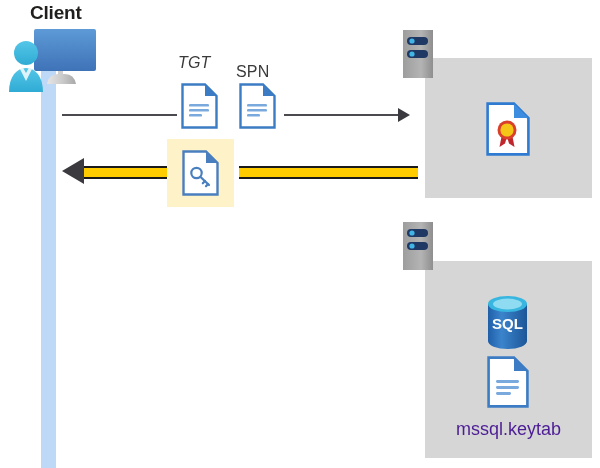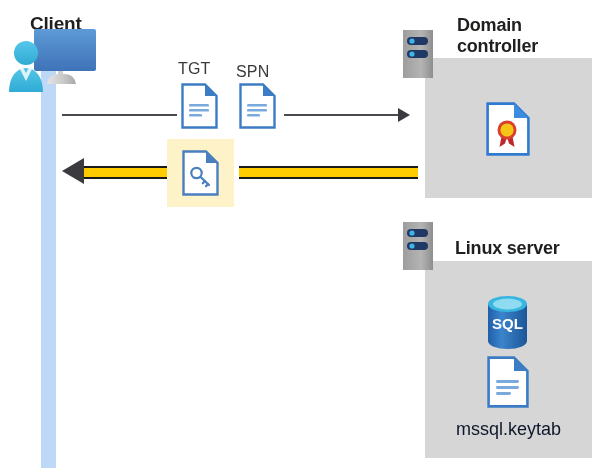--- a/index.html
+++ b/index.html
@@ -18,21 +18,20 @@
     overflow: hidden;
   }
   .abs { position: absolute; }
 
   
   .title {
     font-weight: bold;
     color: #201f1e;
     letter-spacing: -0.2px;
     line-height: 1.18;
-    margin-top: 11px;
   }
   #client-title {
     left: 30px; top: 2px;
     font-size: 19px;
   }
   #dc-title {
     left: 457px; top: 4px;
     font-size: 18px;
     width: 130px;
   }
@@ -103,29 +102,29 @@
     width: 67px; height: 68px;
     background: #fdf2c8;
   }
 
   
   .doclabel {
     font-size: 16px;
     color: #3a3a3a;
     letter-spacing: 0.2px;
   }
-  #tgt-label { left: 178px; top: 60px; }
+  #tgt-label { left: 178px; top: 54px; font-style: italic; }
   #spn-label { left: 236px; top: 63px; }
 
   #keytab-label {
     left: 425px; top: 419px;
     width: 167px;
     text-align: center;
     font-size: 18px;
-    color: #0f172a;
+    color: #4c1d95;
   }
 
   
   #tgt-icon { left: 181px; top: 83px; width: 37px; height: 46px; }
   #spn-icon { left: 239px; top: 83px; width: 37px; height: 46px; }
   #key-doc-icon { left: 182px; top: 150px; width: 37px; height: 46px; }
   #cert-icon  { left: 486px; top: 102px; width: 44px; height: 54px; }
   #sql-icon   { left: 484px; top: 295px; width: 47px; height: 55px; }
   #keytab-icon{ left: 487px; top: 356px; width: 42px; height: 52px; }
 </style>
@@ -134,23 +133,21 @@
 
 <div id="canvas">
 
   <div class="abs panel" id="dc-panel"></div>
   <div class="abs panel" id="linux-panel"></div>
 
   <div class="abs" id="lifeline"></div>
 
   <div class="abs title" id="client-title">Client</div>
 
-  <div class="abs title" id="dc-title">Domain controller</div>
-
-  <div class="abs title" id="linux-title">Linux server</div>
+
 
   <div class="abs" id="client-icon">
     <svg width="95" height="72" viewBox="0 0 95 72" xmlns="http://www.w3.org/2000/svg">
       <defs>
         <linearGradient id="monGrad" x1="0" y1="0" x2="0" y2="1">
           <gradient-stop></gradient-stop>
           <stop offset="0%" stop-color="#5d9ad6"></stop>
           <stop offset="100%" stop-color="#3f73b8"></stop>
         </linearGradient>
         <linearGradient id="standGrad" x1="0" y1="0" x2="1" y2="0">

